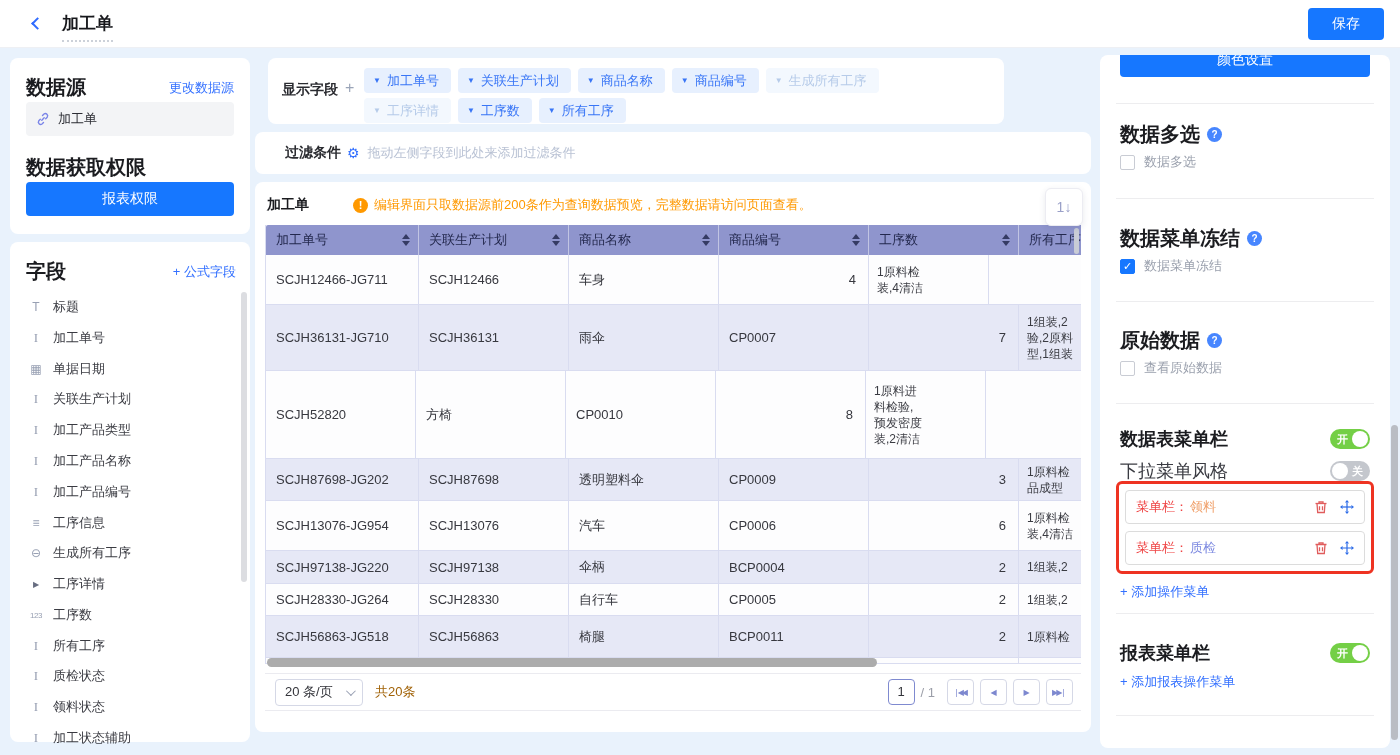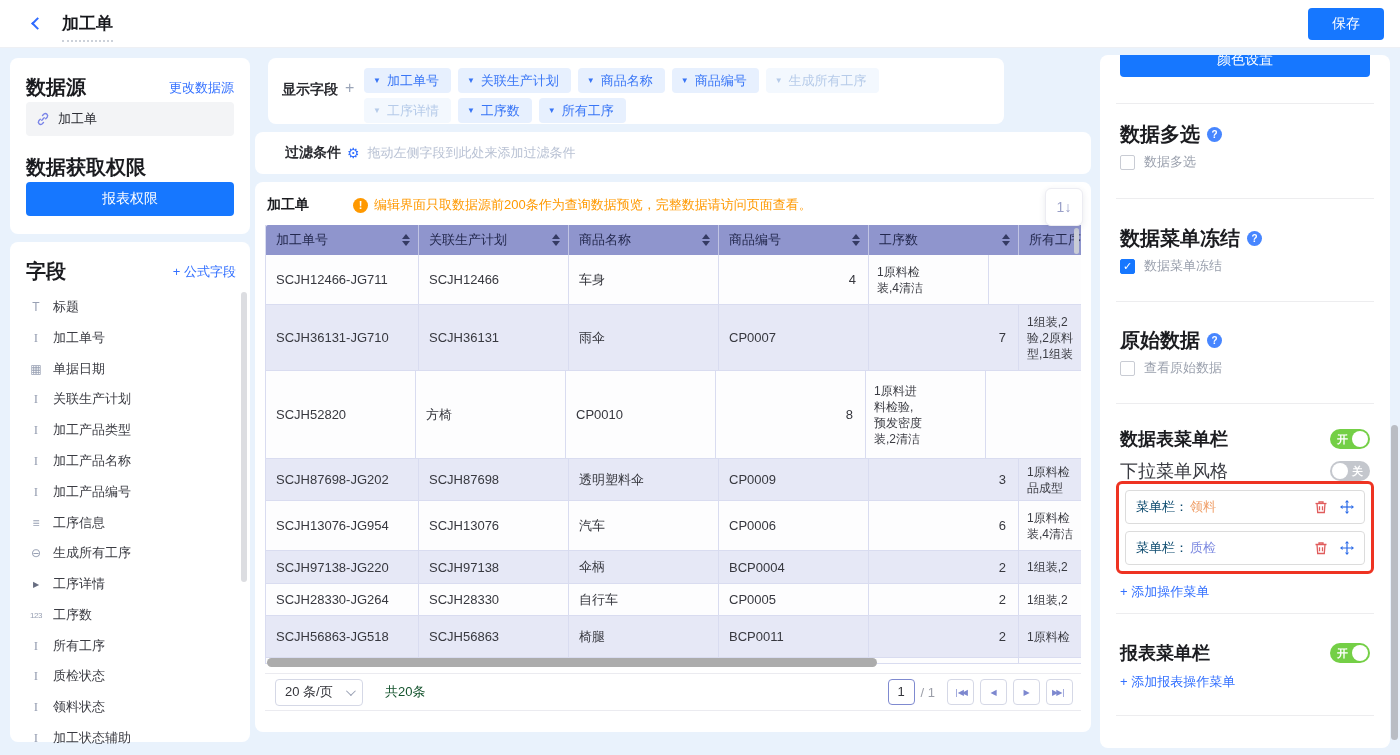--- a/index.html
+++ b/index.html
@@ -67,21 +67,21 @@
   .td { display:flex; align-items:center; padding:0 10px; font-size:13px; color:#37383f; border-right:1px solid #d9dcf0; flex:none; overflow:hidden; }
   .td.num { justify-content:flex-end; padding-right:12px; }
   .td.procs { font-size:12px; line-height:16px; white-space:pre-line; padding:0 4px 0 8px; color:#3a3b42; }
   .c1{width:153px;} .c2{width:150px;} .c3{width:150px;} .c4{width:150px;} .c5{width:150px;} .c6{width:120px;}
   .hscroll { position:absolute; left:12px; top:476px; width:610px; height:9px; background:#acacac; border-radius:5px; cursor:pointer; }
   .vscroll { position:absolute; left:819px; top:46px; width:5px; height:26px; background:#c9ccd6; border-radius:3px; cursor:pointer; }
 
   .tfoot { position:absolute; left:10px; top:491px; width:816px; height:38px; border-top:1px solid #ebebf0; border-bottom:1px solid #ebebf0; display:flex; align-items:center; }
   .psize { margin-left:10px; width:88px; height:27px; border:1px solid #d5d8e6; border-radius:4px; display:flex; align-items:center; justify-content:space-between; padding:0 9px; font-size:13px; color:#34353b; cursor:pointer; }
   .psize .dn { width:7px; height:7px; border-right:1.5px solid #9aa1b4; border-bottom:1.5px solid #9aa1b4; transform:rotate(45deg) translateY(-2px); }
-  .ptotal { margin-left:22px; font-size:13px; color:#14532d; }
+  .ptotal { margin-left:12px; font-size:13px; color:#a16207; }
   .pgroup { margin-left:auto; margin-right:8px; display:flex; align-items:center; gap:6px; }
   .pnum { width:27px; height:26px; border:1px solid #7f8ad0; border-radius:4px; text-align:center; line-height:24px; font-size:13px; color:#34353b; }
   .pof { font-size:13px; color:#9b9ea8; margin-right:6px; }
   .pbtn { width:27px; height:26px; border:1px solid #d5d8e6; border-radius:4px; background:#fff; color:#7d88cf; font-size:8px; letter-spacing:-2px; display:flex; align-items:center; justify-content:center; cursor:pointer; padding-right:2px; }
 
   
   .rcard { left:1100px; top:55px; width:290px; height:693px; overflow:hidden; }
   .color-btn { position:absolute; left:20px; top:-12px; width:250px; height:34px; background:#1677ff; color:#fff; font-size:14px; border:none; border-radius:4px; cursor:pointer; }
   .rdiv { position:absolute; left:16px; right:16px; height:1px; background:#ededef; }
   .rtitle { position:absolute; left:20px; display:flex; align-items:center; gap:7px; }
@@ -96,21 +96,21 @@
   .toggle { position:relative; width:40px; height:20px; border-radius:10px; cursor:pointer; flex:none; }
   .toggle.on { background:#74cf46; }
   .toggle.off { background:#c4c7cd; }
   .toggle .txt { position:absolute; top:3px; font-size:11px; color:#fff; font-weight:bold; }
   .toggle.on .txt { left:7px; } .toggle.off .txt { right:7px; }
   .knob { position:absolute; top:2px; width:16px; height:16px; border-radius:50%; background:#fff; }
   .toggle.on .knob { right:2px; } .toggle.off .knob { left:2px; }
   .redbox { position:absolute; left:16px; top:426px; width:258px; border:3px solid #ee3322; border-radius:6px; padding:6px; background:#fff; }
   .mrow { height:34px; border:1px solid #dcdcdc; border-radius:4px; display:flex; align-items:center; padding:0 10px; margin-bottom:7px; cursor:pointer; background:#fff; }
   .mrow:last-child { margin-bottom:0; }
-  .mrow .pre { font-size:13px; color:#0c4a6e; }
+  .mrow .pre { font-size:13px; color:#ef4444; }
   .mrow .nm { font-size:13px; margin-left:2px; }
   .mrow .acts { margin-left:auto; display:flex; align-items:center; gap:12px; }
   .mrow svg { cursor:pointer; display:block; }
   .add-link { position:absolute; left:20px; font-size:13px; color:#3370ff; cursor:pointer; }
   .pg-scroll { position:absolute; left:1391px; top:425px; width:7px; height:315px; background:#b9bdc4; border-radius:4px; cursor:pointer; }
 </style>
 </head>
 <body>
 
 <div class="topbar">

